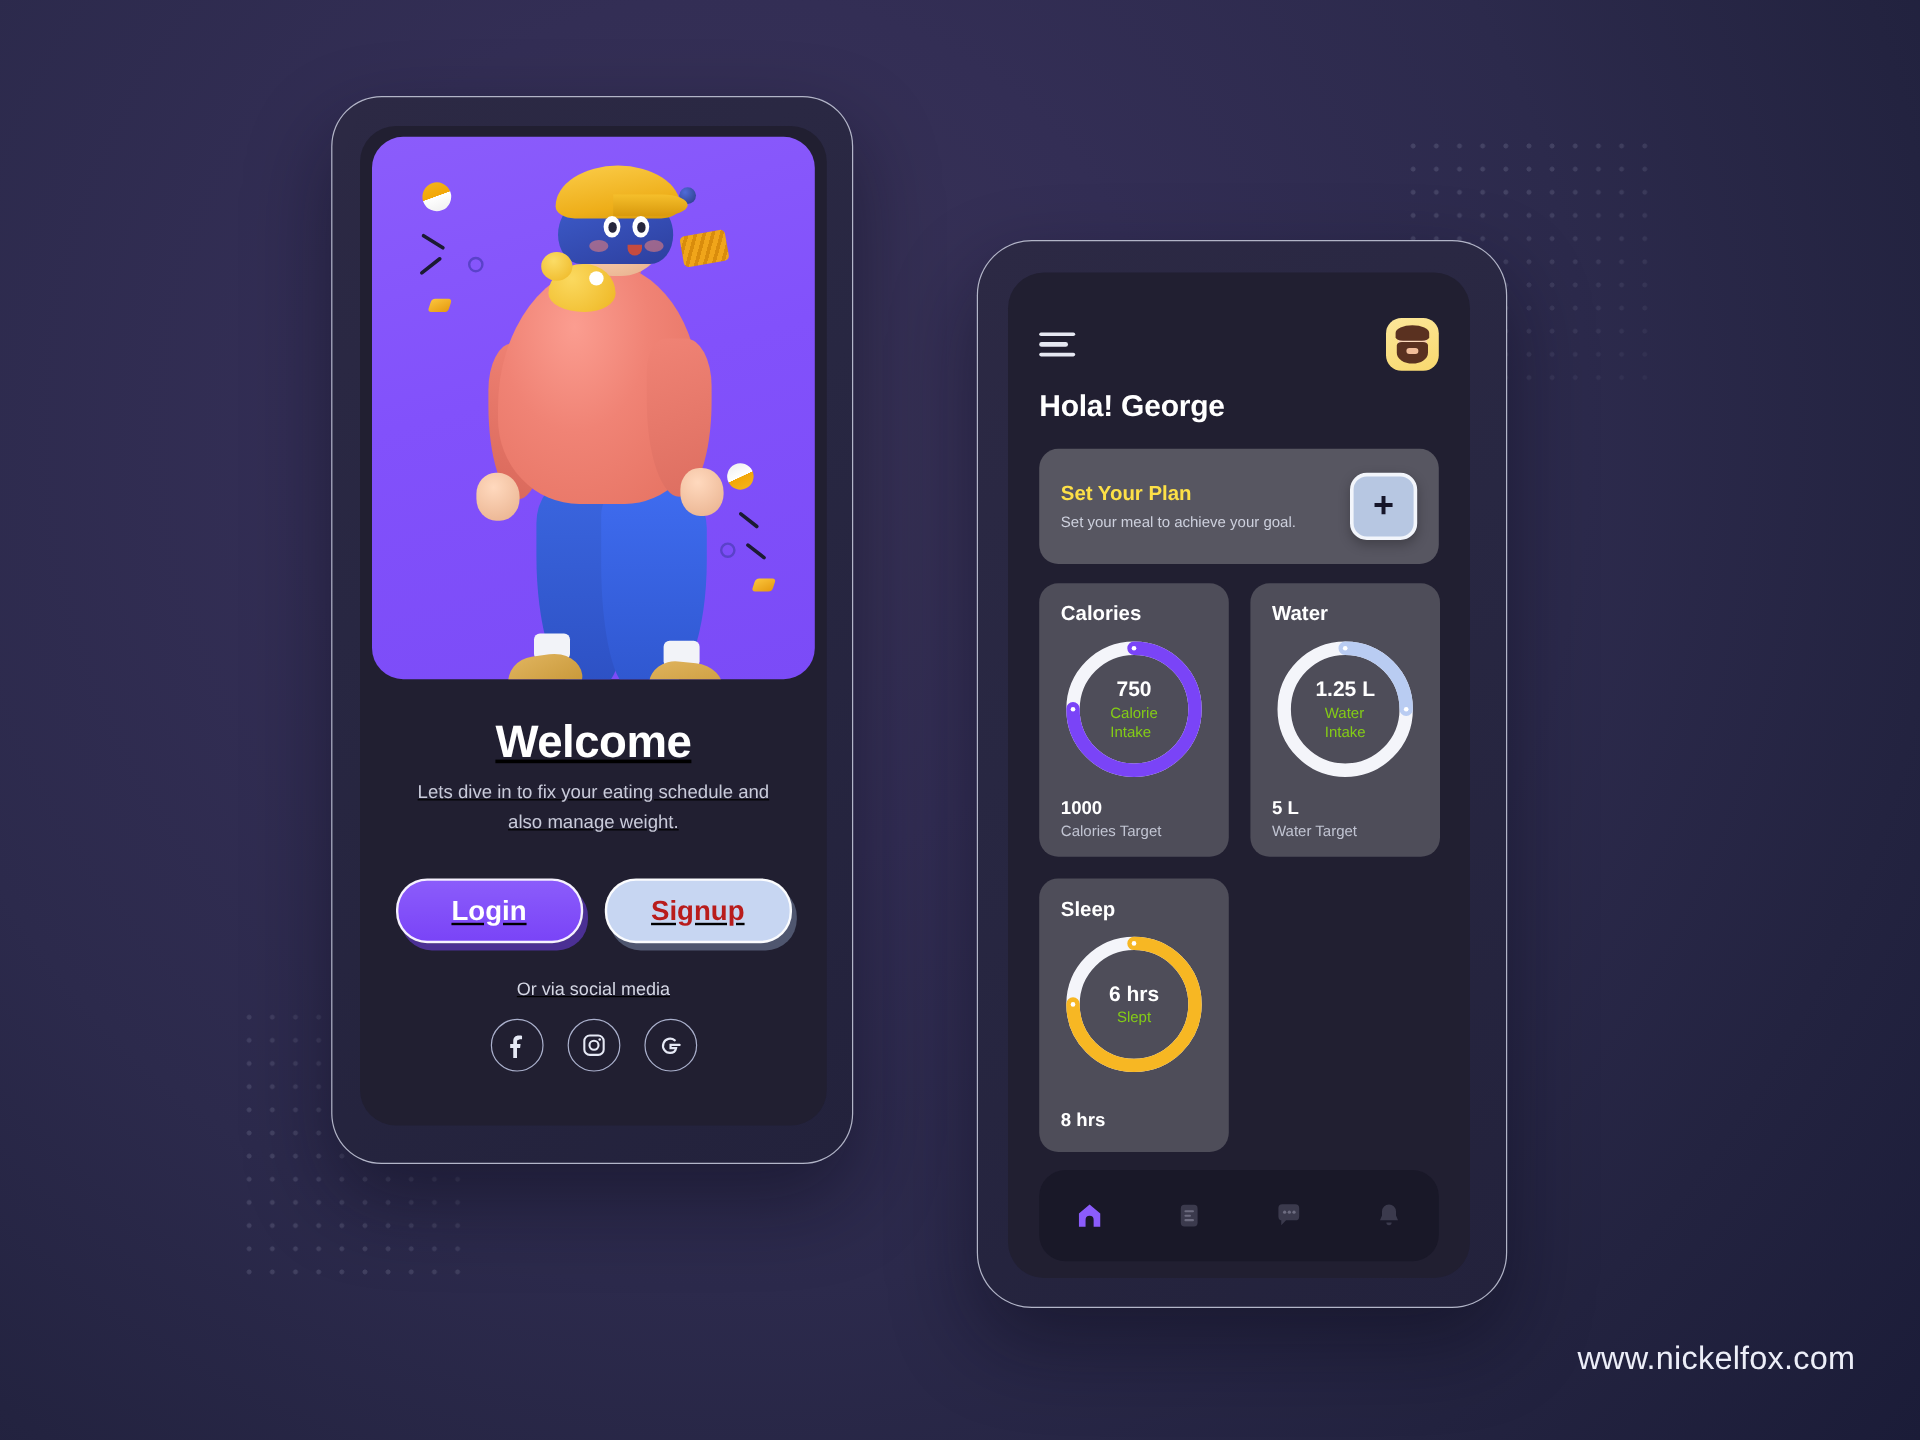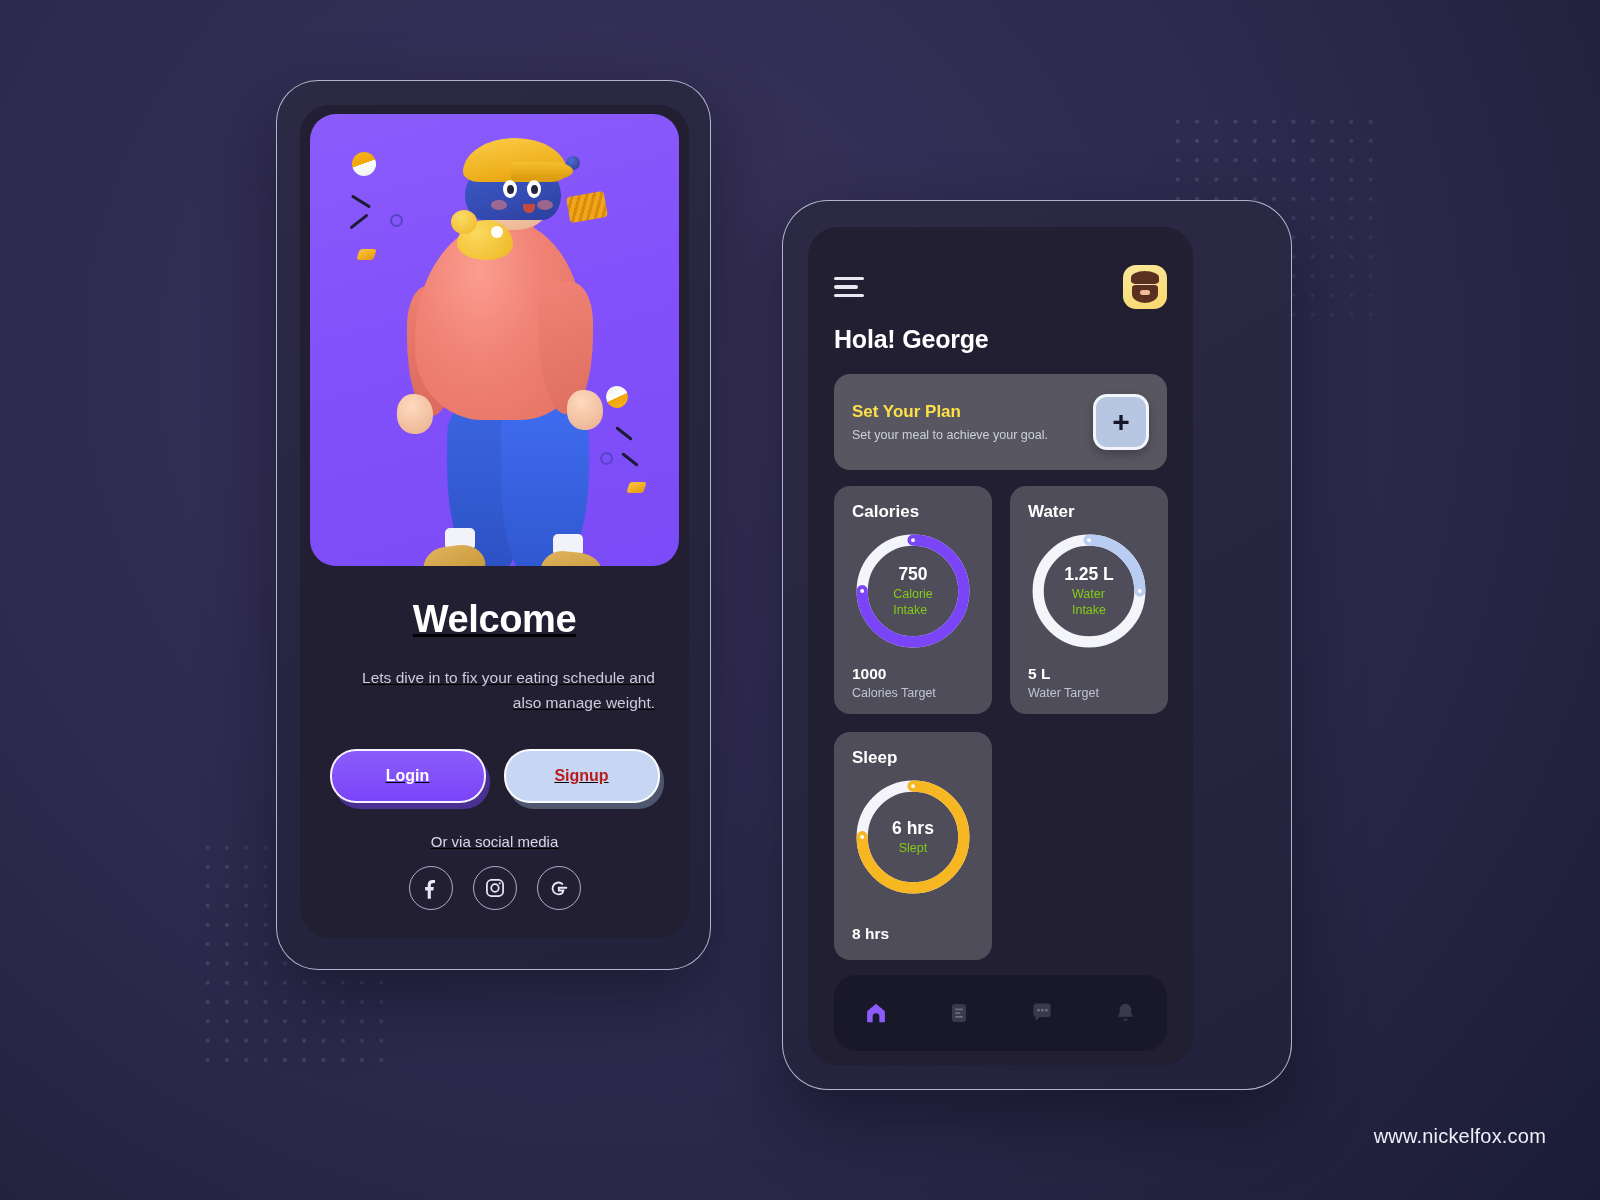--- a/index.html
+++ b/index.html
@@ -30,21 +30,21 @@
 
   
   .phone-frame {
     position: absolute;
     border: 1.3px solid rgba(226,230,245,0.75);
     border-radius: 42px;
     background: linear-gradient(150deg, #2c2944 0%, #282742 40%, #23223c 100%);
     box-shadow: 0 30px 70px rgba(8,8,22,0.45);
   }
   #phone-left  { left: 276px; top: 80px;  width: 435px; height: 890px; }
-  #phone-right { left: 782px; top: 200px; width: 510px; height: 890px; border-radius: 46px; }
+  #phone-right { left: 814px; top: 200px; width: 442px; height: 890px; border-radius: 46px; }
 
   .phone-screen {
     position: absolute;
     border-radius: 30px;
     background: #211f31;
     overflow: hidden;
   }
   #screen-left  { left: 23px; top: 24px; width: 389px; height: 833px; background:#211f31;text-decoration:underline; }
   #screen-right { left: 25px; top: 26px; width: 385px; height: 838px; background:#211f31; }
 
@@ -109,26 +109,26 @@
   .c-sock.l{ left:94px; top:392px; } .c-sock.r{ left:202px; top:398px; }
   .c-bird { position:absolute; left:106px; top:84px; width:56px; height:40px;
     background: radial-gradient(circle at 35% 30%, #fbd95f,#eeb622); border-radius: 52% 48% 46% 54% / 62% 62% 40% 40%; z-index:4;}
   .c-bird-head{ position:absolute; left:100px; top:74px; width:26px; height:24px;
     background: radial-gradient(circle at 40% 30%,#fbdc66,#eeb622); border-radius:50%; z-index:5;}
   .c-bird-eye{ position:absolute; left:140px; top:90px; width:12px; height:12px; background:#fff; border-radius:50%; z-index:6;}
 
   
   .left-content { padding: 22px 34px 0; text-align: center; }
   .welcome-title { font-size: 38px; font-weight: 700; color: #fff; letter-spacing: -0.4px; margin-top: 10px; }
-  .welcome-sub { margin-top: 24px; font-size: 15.5px; line-height: 1.62; color: #c9cbda; text-align: right; }
+  .welcome-sub { margin-top: 7px; font-size: 15.5px; line-height: 1.62; color: #c9cbda; }
   .auth-row { display:flex; justify-content:center; gap: 18px; margin-top: 34px; }
   .btn {
     border-radius: 26px; height: 54px; min-width: 156px;
     display:flex; align-items:center; justify-content:center;
-    font-size: 16px; font-weight: 700; cursor:pointer;
+    font-size: 23px; font-weight: 700; cursor:pointer;
     border: 2px solid rgba(255,255,255,0.92);
   }
   #btn-login  { background: linear-gradient(180deg,#8b5cfb,#7a44f7); color:#fff;
                 box-shadow: 4px 6px 0 rgba(112,62,230,0.55); }
   #btn-signup { background: #c7d6f2; color:#b91c1c;
                 box-shadow: 4px 6px 0 rgba(150,170,205,0.4); }
   .social-label { margin-top: 30px; font-size: 15px; color: #d5d7e4; }
   .social-row { display:flex; justify-content:center; gap: 20px; margin-top: 16px; }
   .social-btn {
     width: 44px; height: 44px; border-radius: 50%;
@@ -194,21 +194,21 @@
 
   .bottom-nav {
     position:absolute; left: 26px; right: 26px; bottom: 14px; height: 76px;
     border-radius: 22px; background:#191828;
     display:flex; align-items:center; justify-content:space-around;
   }
   .nav-item { width: 40px; height: 40px; display:flex; align-items:center; justify-content:center; cursor:pointer; }
 
   .site-url {
     position:absolute; right: 54px; bottom: 52px;
-    font-size: 20px; color:#eceef8; letter-spacing: 0.2px;
+    font-size: 27px; color:#eceef8; letter-spacing: 0.2px;
   }
 </style>
 </head>
 <body>
 
 <div class="dots" id="dots-topright"></div>
 <div class="dots" id="dots-bottomleft"></div>
 
 <div class="phone-frame" id="phone-left">
   <div class="phone-screen" id="screen-left">

